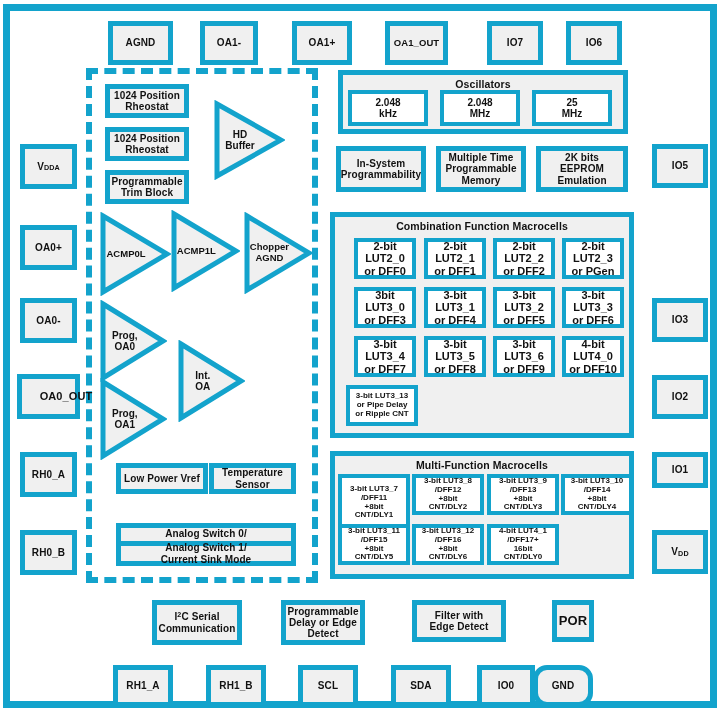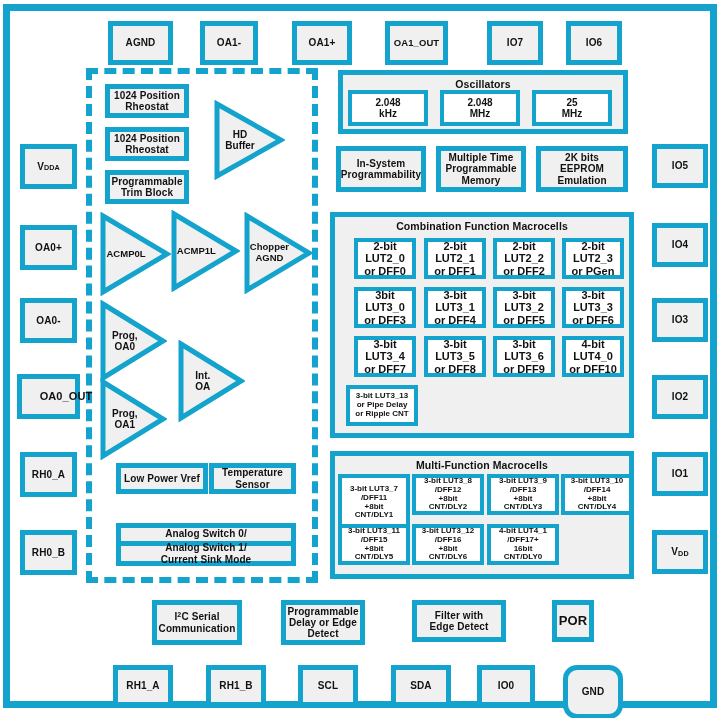--- a/index.html
+++ b/index.html
@@ -121,24 +121,23 @@
     <span>V</span>
       <sub>DDA</sub>
   </div>
   <div class="box" style="left:20px;top:225px;width:57px;height:45px;">OA0+</div>
   <div class="box" style="left:20px;top:298px;width:57px;height:45px;">OA0-</div>
   <div class="box" style="left:17px;top:374px;width:63px;height:45px;font-size:11px;padding-left:36px;">OA0_OUT</div>
   <div class="box" style="left:20px;top:452px;width:57px;height:45px;">RH0_A</div>
   <div class="box" style="left:20px;top:530px;width:57px;height:45px;">RH0_B</div>
 
   <div class="box" style="left:652px;top:144px;width:56px;height:44px;">IO5</div>
-  <div class="box" style="left:652px;top:223px;width:56px;height:44px;">IO4</div>
   <div class="box" style="left:652px;top:298px;width:56px;height:44px;">IO3</div>
   <div class="box" style="left:652px;top:375px;width:56px;height:44px;">IO2</div>
-  <div class="box" style="left:652px;top:452px;width:56px;height:44px;">IO1</div>
+  <div class="box" style="left:652px;top:452px;width:56px;height:36px;">IO1</div>
   <div class="box" style="left:652px;top:530px;width:56px;height:44px;">
     <span>V</span>
       <sub>DD</sub>
   </div>
 
   <div class="box multiline" style="left:105px;top:84px;width:84px;height:34px;">1024 Position
 Rheostat</div>
   <div class="box multiline" style="left:105px;top:127px;width:84px;height:34px;">1024 Position
 Rheostat</div>
   <div class="box multiline" style="left:105px;top:170px;width:84px;height:34px;">Programmable
@@ -317,15 +316,15 @@
 Detect</div>
   <div class="box multiline" style="left:412px;top:600px;width:94px;height:42px;font-size:10px;">Filter with
 Edge Detect</div>
   <div class="box" style="left:552px;top:600px;width:42px;height:42px;font-size:13px;">POR</div>
 
   <div class="box" style="left:113px;top:665px;width:60px;height:42px;">RH1_A</div>
   <div class="box" style="left:206px;top:665px;width:60px;height:42px;">RH1_B</div>
   <div class="box" style="left:298px;top:665px;width:60px;height:42px;">SCL</div>
   <div class="box" style="left:391px;top:665px;width:60px;height:42px;">SDA</div>
   <div class="box" style="left:477px;top:665px;width:58px;height:42px;">IO0</div>
-  <div class="box" style="left:563px;top:665px;width:60px;height:54px;border-radius:14px;">GND</div>
+  <div class="box" style="left:533px;top:665px;width:60px;height:42px;border-radius:14px;">GND</div>
 
 </div>
 
 </body></html>

